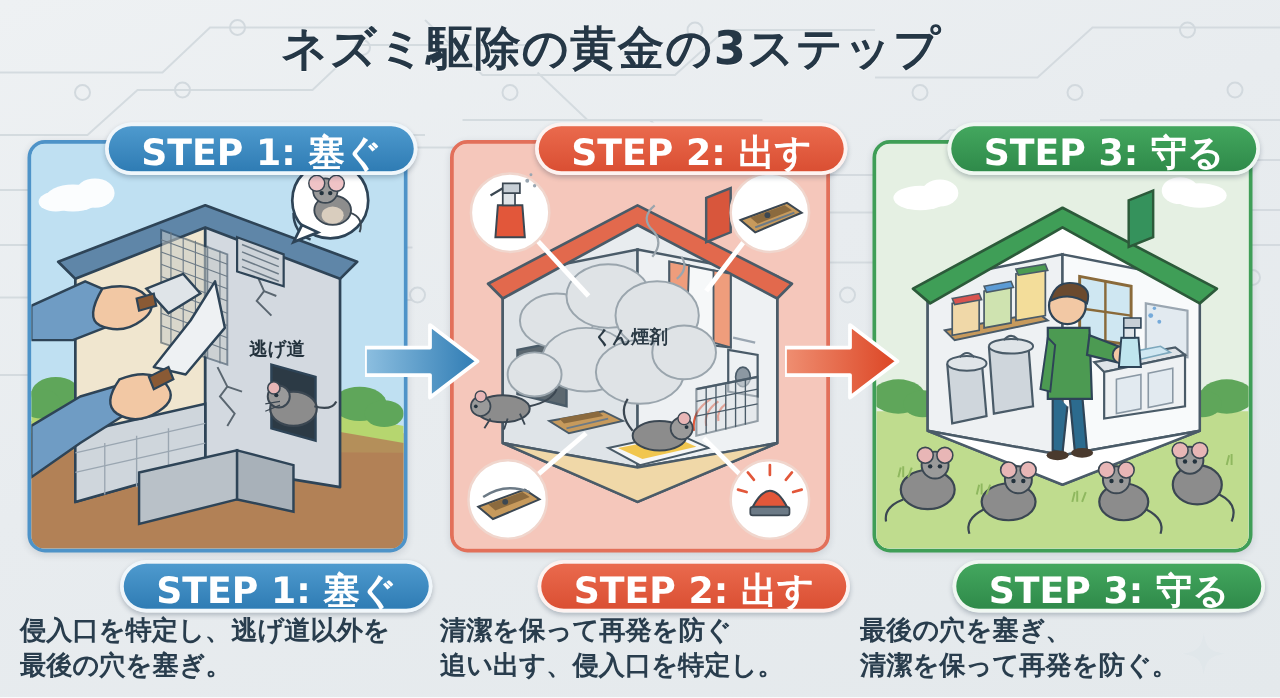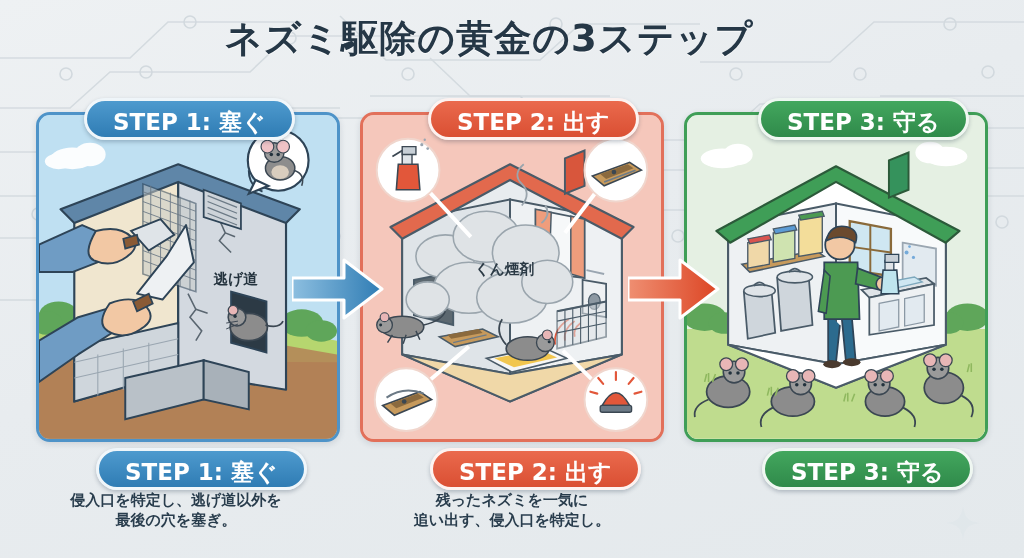--- a/index.html
+++ b/index.html
@@ -45,21 +45,21 @@
 
   
   .panels {
     position: absolute;
     top: 112px;
     left: 0;
     width: 1024px;
     height: 340px;
     display: flex;
     justify-content: space-between;
-    padding: 0 36px;
+    padding: 0 22px;
   }
 
   .panel {
     position: relative;
     width: 304px;
     height: 330px;
     border-radius: 14px;
     overflow: hidden;
     border: 3px solid #888;
     box-shadow: 0 2px 6px rgba(40,60,80,.14);
@@ -71,21 +71,21 @@
   .panel svg { display: block; width: 100%; height: 100%; }
 
   
   .badge {
     position: absolute;
     border-radius: 24px;
     height: 42px;
     line-height: 42px;
     padding: 0 26px;
     color: #ffffff;
-    font-size: 23px;
+    font-size: 29px;
     font-weight: bold;
     white-space: nowrap;
     text-align: center;
     box-shadow: 0 2px 4px rgba(20,40,60,.26);
     border: 3px solid rgba(255,255,255,.92);
   }
   .badge.b1 { background: linear-gradient(180deg,#4e9ace,#2f7cb4); }
   .badge.b2 { background: linear-gradient(180deg,#ea6a4d,#da4f33); }
   .badge.b3 { background: linear-gradient(180deg,#43a75e,#2f8a4a); }
 
@@ -97,22 +97,22 @@
   .badge-bottom { top: 448px; z-index: 7; }
   .badge-bottom.b1 { left: 96px; }
   .badge-bottom.b2 { left: 430px; }
   .badge-bottom.b3 { left: 762px; }
 
   
   .caption {
     position: absolute;
     top: 490px;
     width: 320px;
-    text-align: center;
-    font-size: 15px;
+    text-align: left;
+    font-size: 21px;
     line-height: 1.35;
     font-weight: bold;
     color: #293d4d;
   }
   .caption.c1 { left: 16px; }
   .caption.c2 { left: 352px; }
   .caption.c3 { left: 688px; }
   .caption .line { display: block; }
 
   
@@ -649,23 +649,25 @@
 
   <div class="badge badge-bottom b1">STEP 1: 塞ぐ</div>
   <div class="badge badge-bottom b2">STEP 2: 出す</div>
   <div class="badge badge-bottom b3">STEP 3: 守る</div>
 
   <div class="caption c1">
     <span class="line">侵入口を特定し、逃げ道以外を</span>
     <span class="line">最後の穴を塞ぎ。</span>
   </div>
   <div class="caption c2">
-    <span class="line">残ったネズミを一気に</span>
+    <span class="line">清潔を保って再発を防ぐ</span>
     <span class="line">追い出す、侵入口を特定し。</span>
   </div>
   <div class="caption c3">
+    <span class="line">最後の穴を塞ぎ、</span>
+    <span class="line">清潔を保って再発を防ぐ。</span>
   </div>
 
   <svg class="sparkle" viewBox="0 0 40 40">
     <path d="M20 0 C22 14 26 18 40 20 C26 22 22 26 20 40 C18 26 14 22 0 20 C14 18 18 14 20 0 Z" fill="#dfe6ea"></path>
   </svg>
 
 </div>
 
 </body></html>

